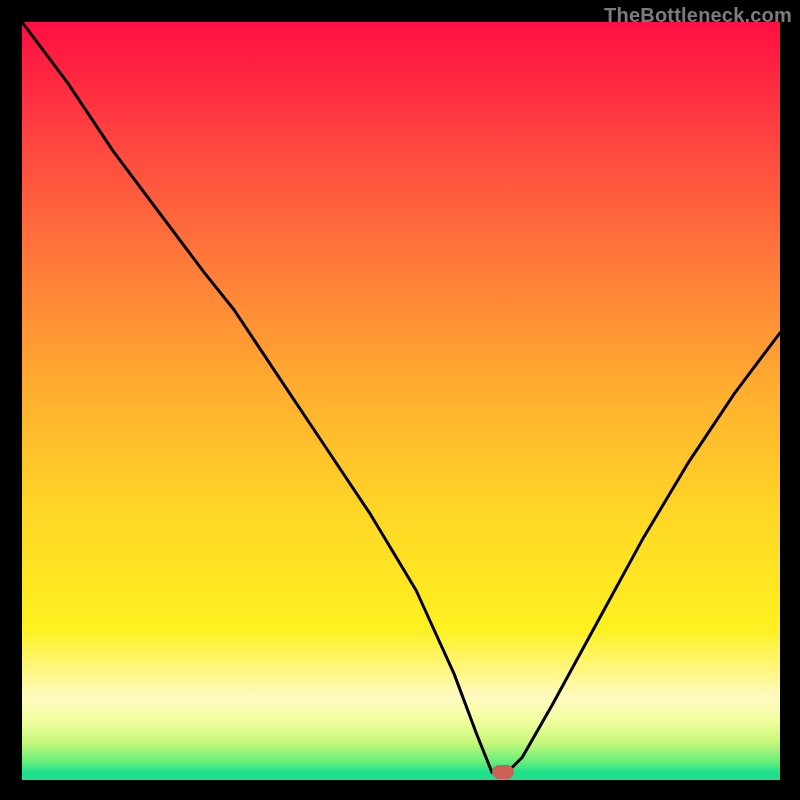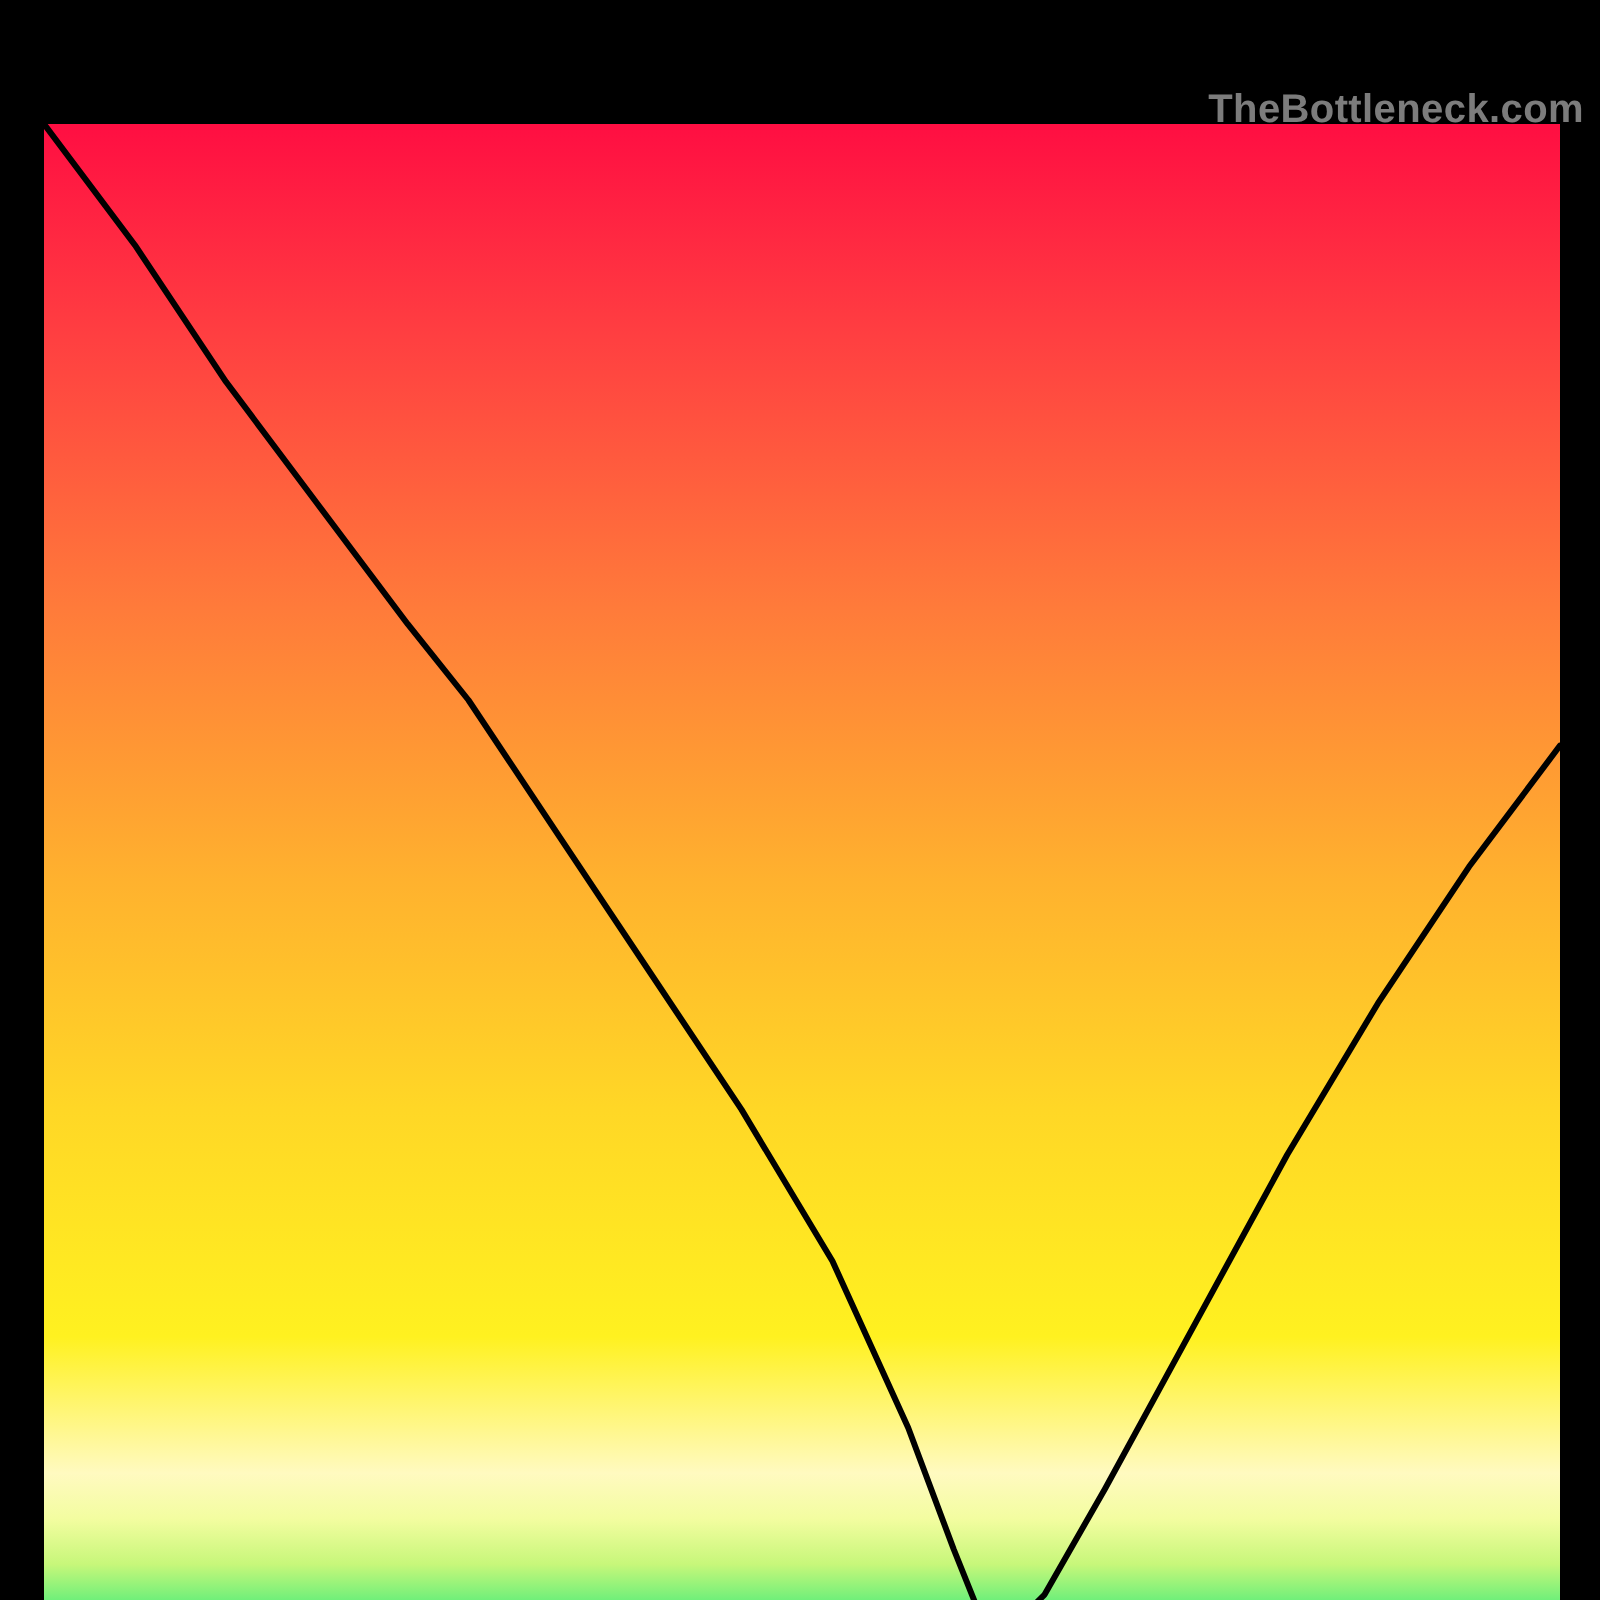--- a/index.html
+++ b/index.html
@@ -8,21 +8,20 @@
     width: 800px;
     height: 800px;
     background: #000;
     overflow: hidden;
   }
   .stage {
     position: relative;
     width: 800px;
     height: 700px;
     background: #000;
-    margin-top: 40px;
   }
   .plot-area {
     position: absolute;
     left: 22px;
     top: 22px;
     width: 758px;
     height: 758px;
     overflow: hidden;
   }
   

